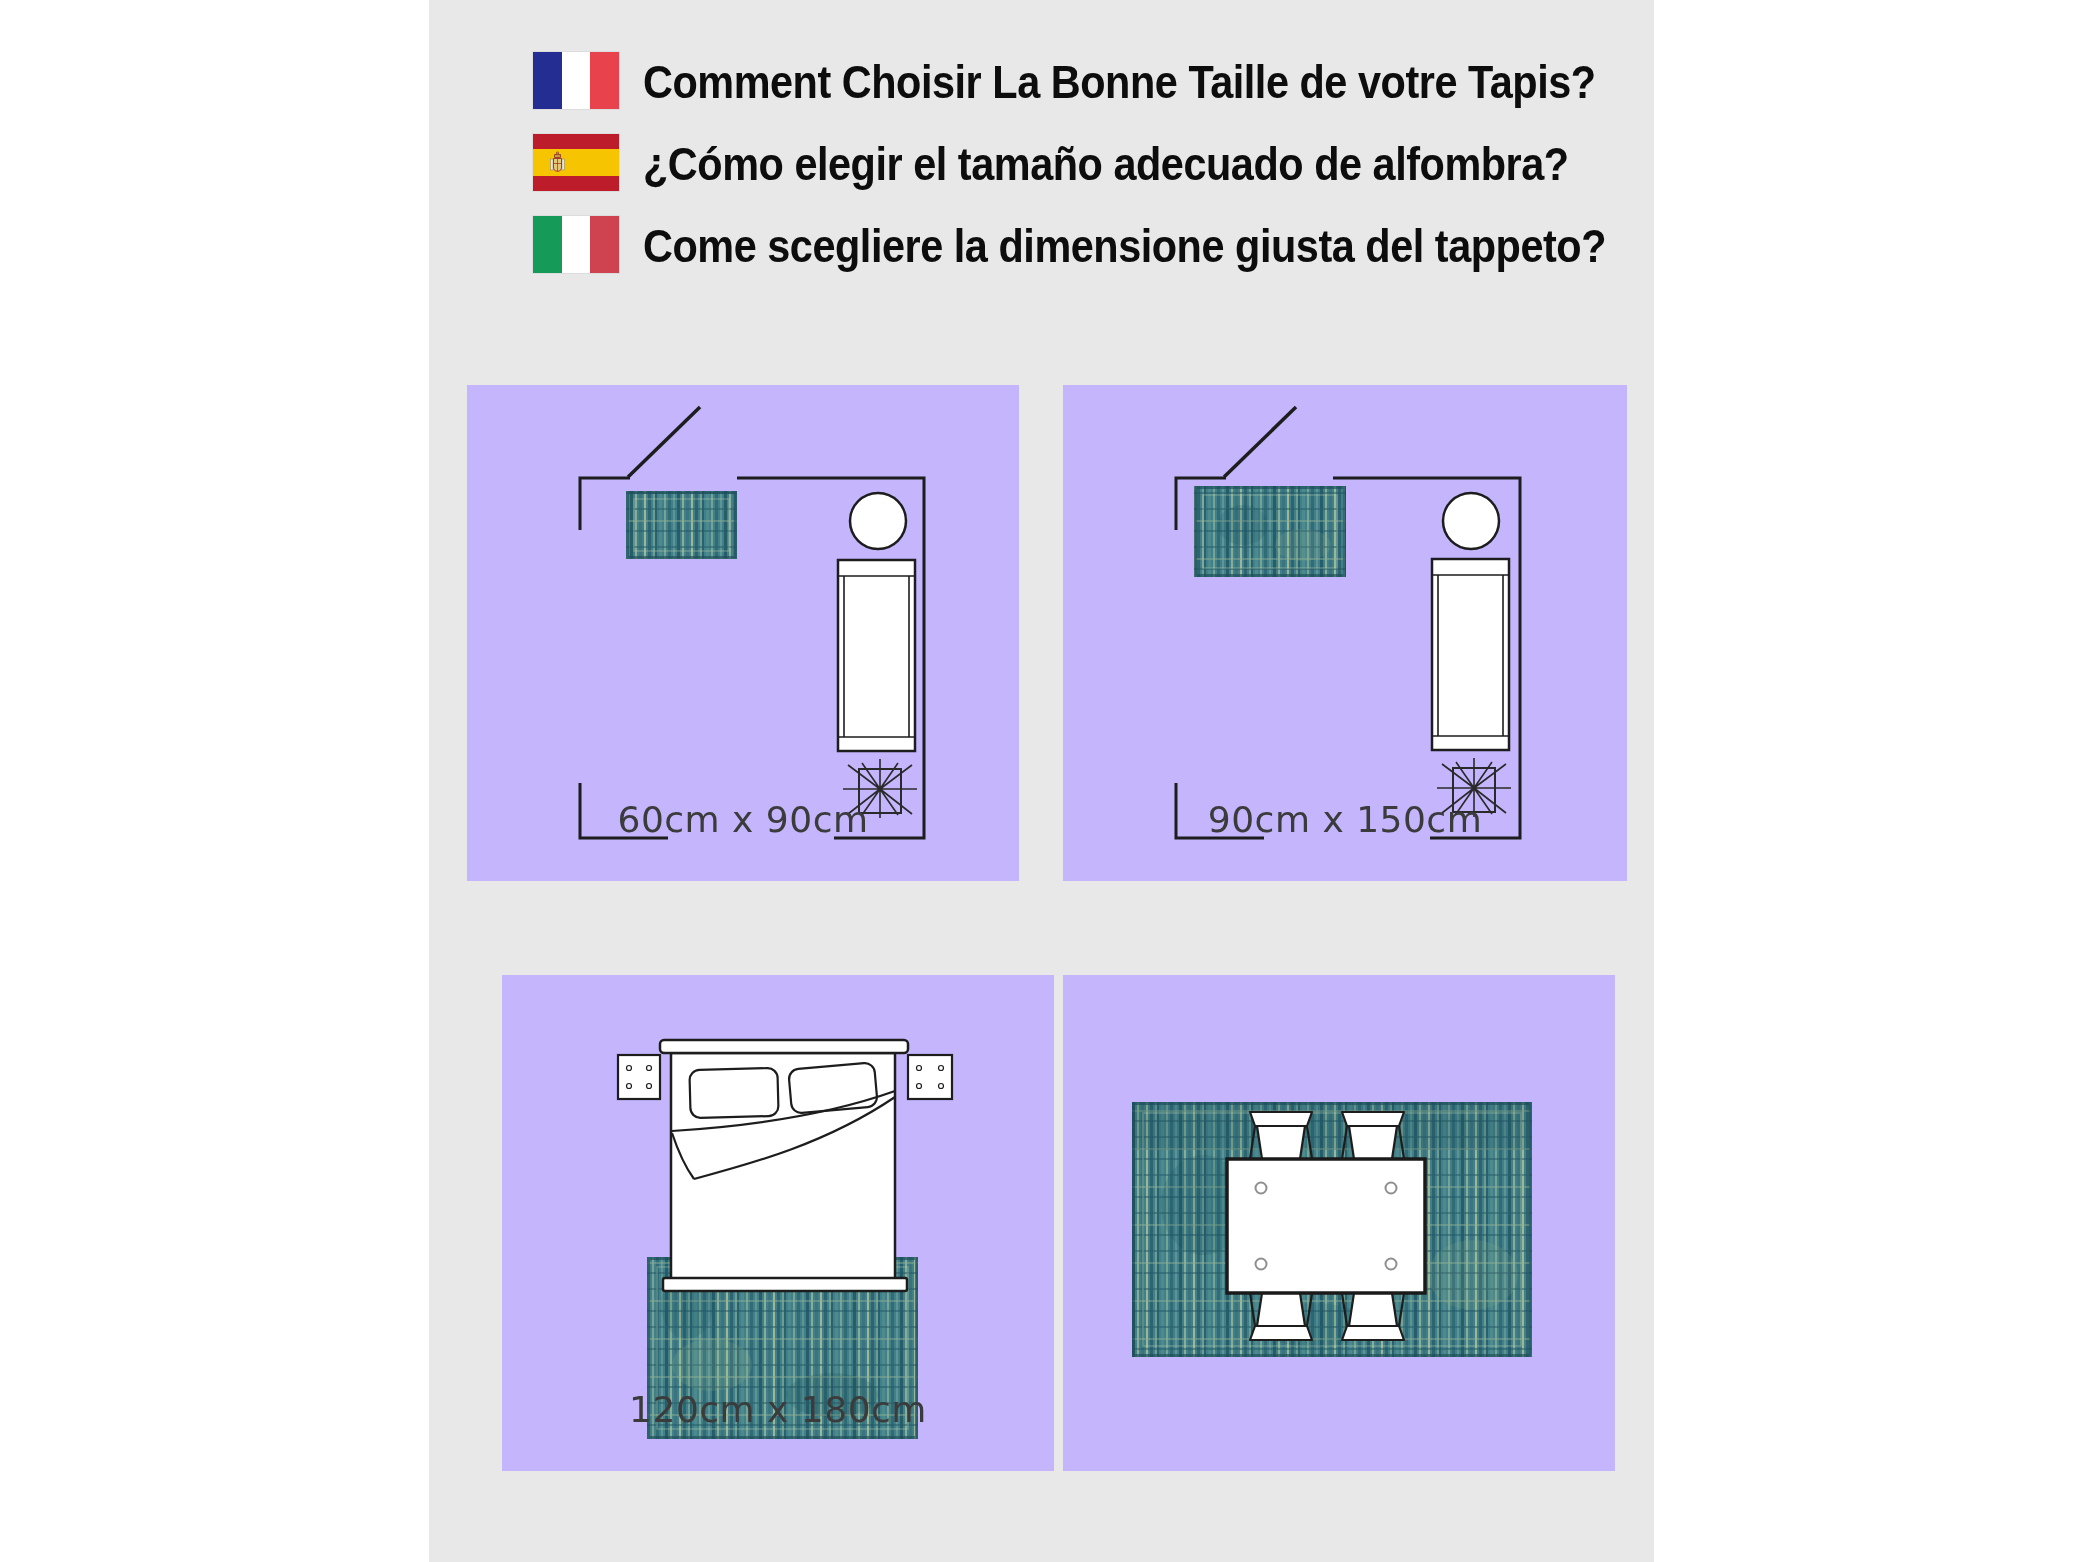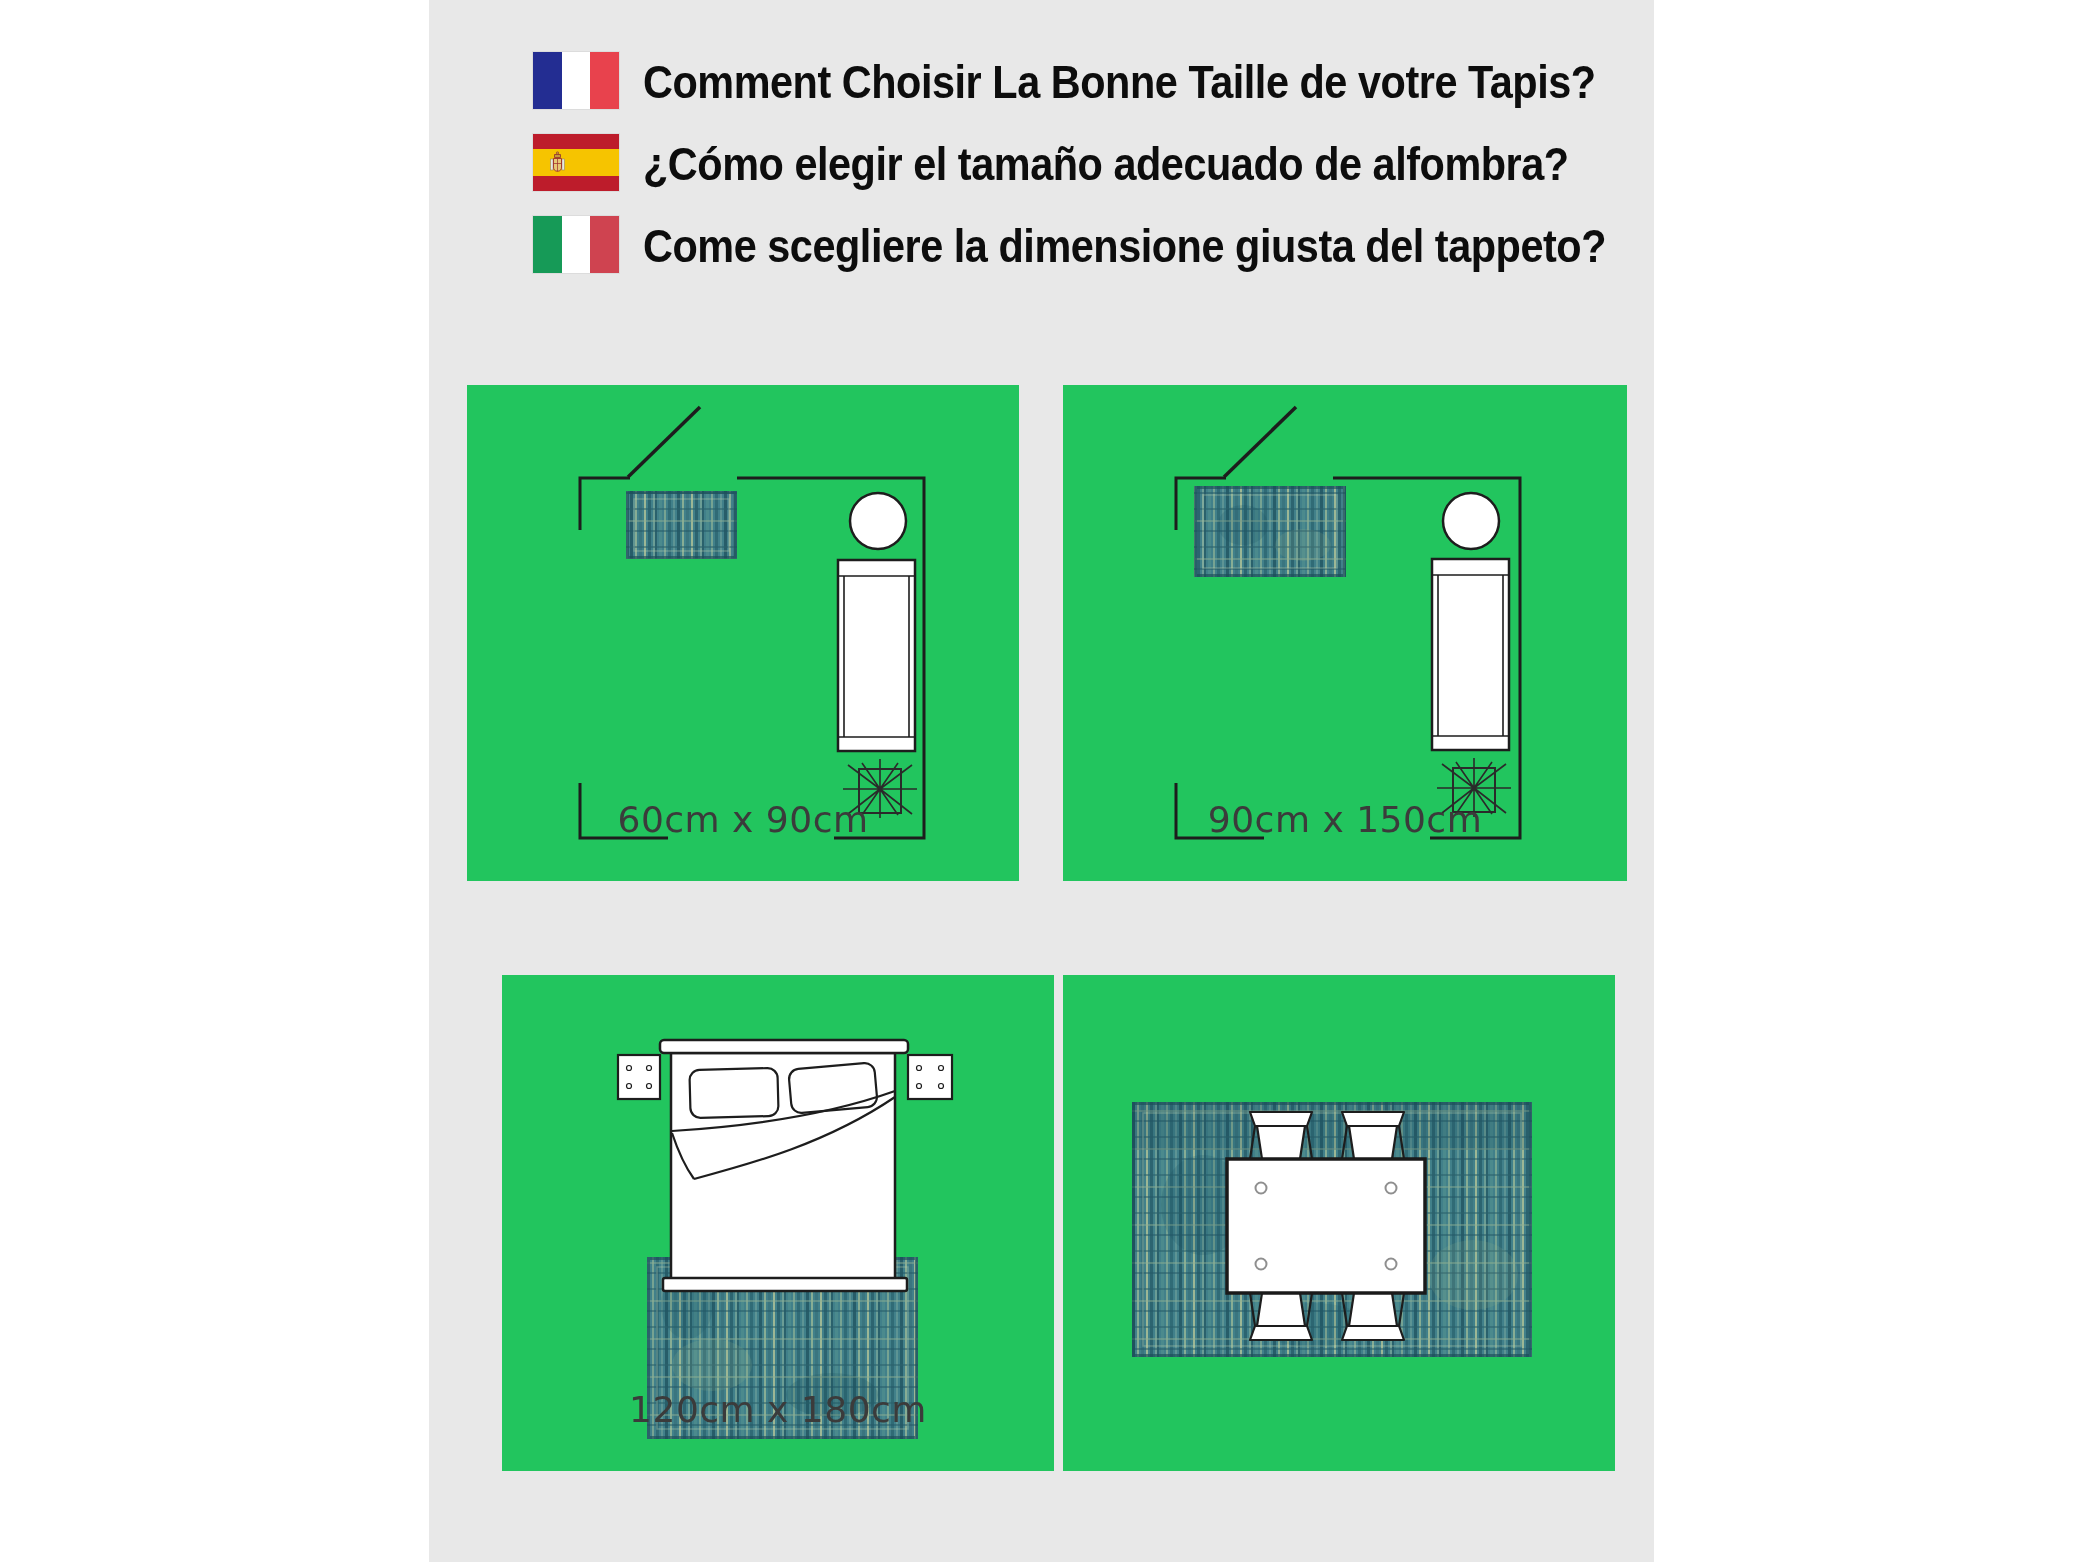--- a/index.html
+++ b/index.html
@@ -13,21 +13,21 @@
   .flag{width:86px;height:57px;flex:0 0 auto;position:relative;box-shadow:0 0 0 1px rgba(0,0,0,0.05);}
   .flag-fr{background:linear-gradient(90deg,#232d92 0 33.4%,#ffffff 33.4% 66.7%,#e8424d 66.7%);}
   .flag-es{background:linear-gradient(180deg,#bd1c2b 0 27%,#f6c400 27% 73%,#bd1c2b 73%);}
   .flag-it{background:linear-gradient(90deg,#169a57 0 33.4%,#ffffff 33.4% 66.7%,#cf4350 66.7%);}
   .flag-de{background:linear-gradient(180deg,#141414 0 33.4%,#e01111 33.4% 66.7%,#ffce00 66.7%);}
   .crest{position:absolute;left:16px;top:50%;transform:translateY(-50%);width:17px;height:26px;}
   .q-text{margin-left:24px;font-size:46px;font-weight:700;color:#0d0d0d;white-space:nowrap;
           letter-spacing:-0.5px;transform:scaleX(0.9);transform-origin:left center;}
 
   
-  .panel{position:absolute;width:552px;height:496px;background:#22c55e;}
+  .panel{position:absolute;width:552px;height:496px;background:#c4b5fd;}
   .panel svg.scene{position:absolute;left:0;top:0;width:552px;height:556px;display:block;}
   .size-label{position:absolute;left:0;right:0;bottom:41px;text-align:center;
               font-family:"DejaVu Sans",sans-serif;font-size:36px;color:#3b3b3b;letter-spacing:0.5px;}
   #panel-1{left:467px;top:385px;}
   #panel-2{left:1063px;top:385px;padding-left:12px;}
   #panel-3{left:467px;top:975px;margin-left:35px;}
   #panel-4{left:1063px;top:975px;}
 </style>
 </head>
 <body>

